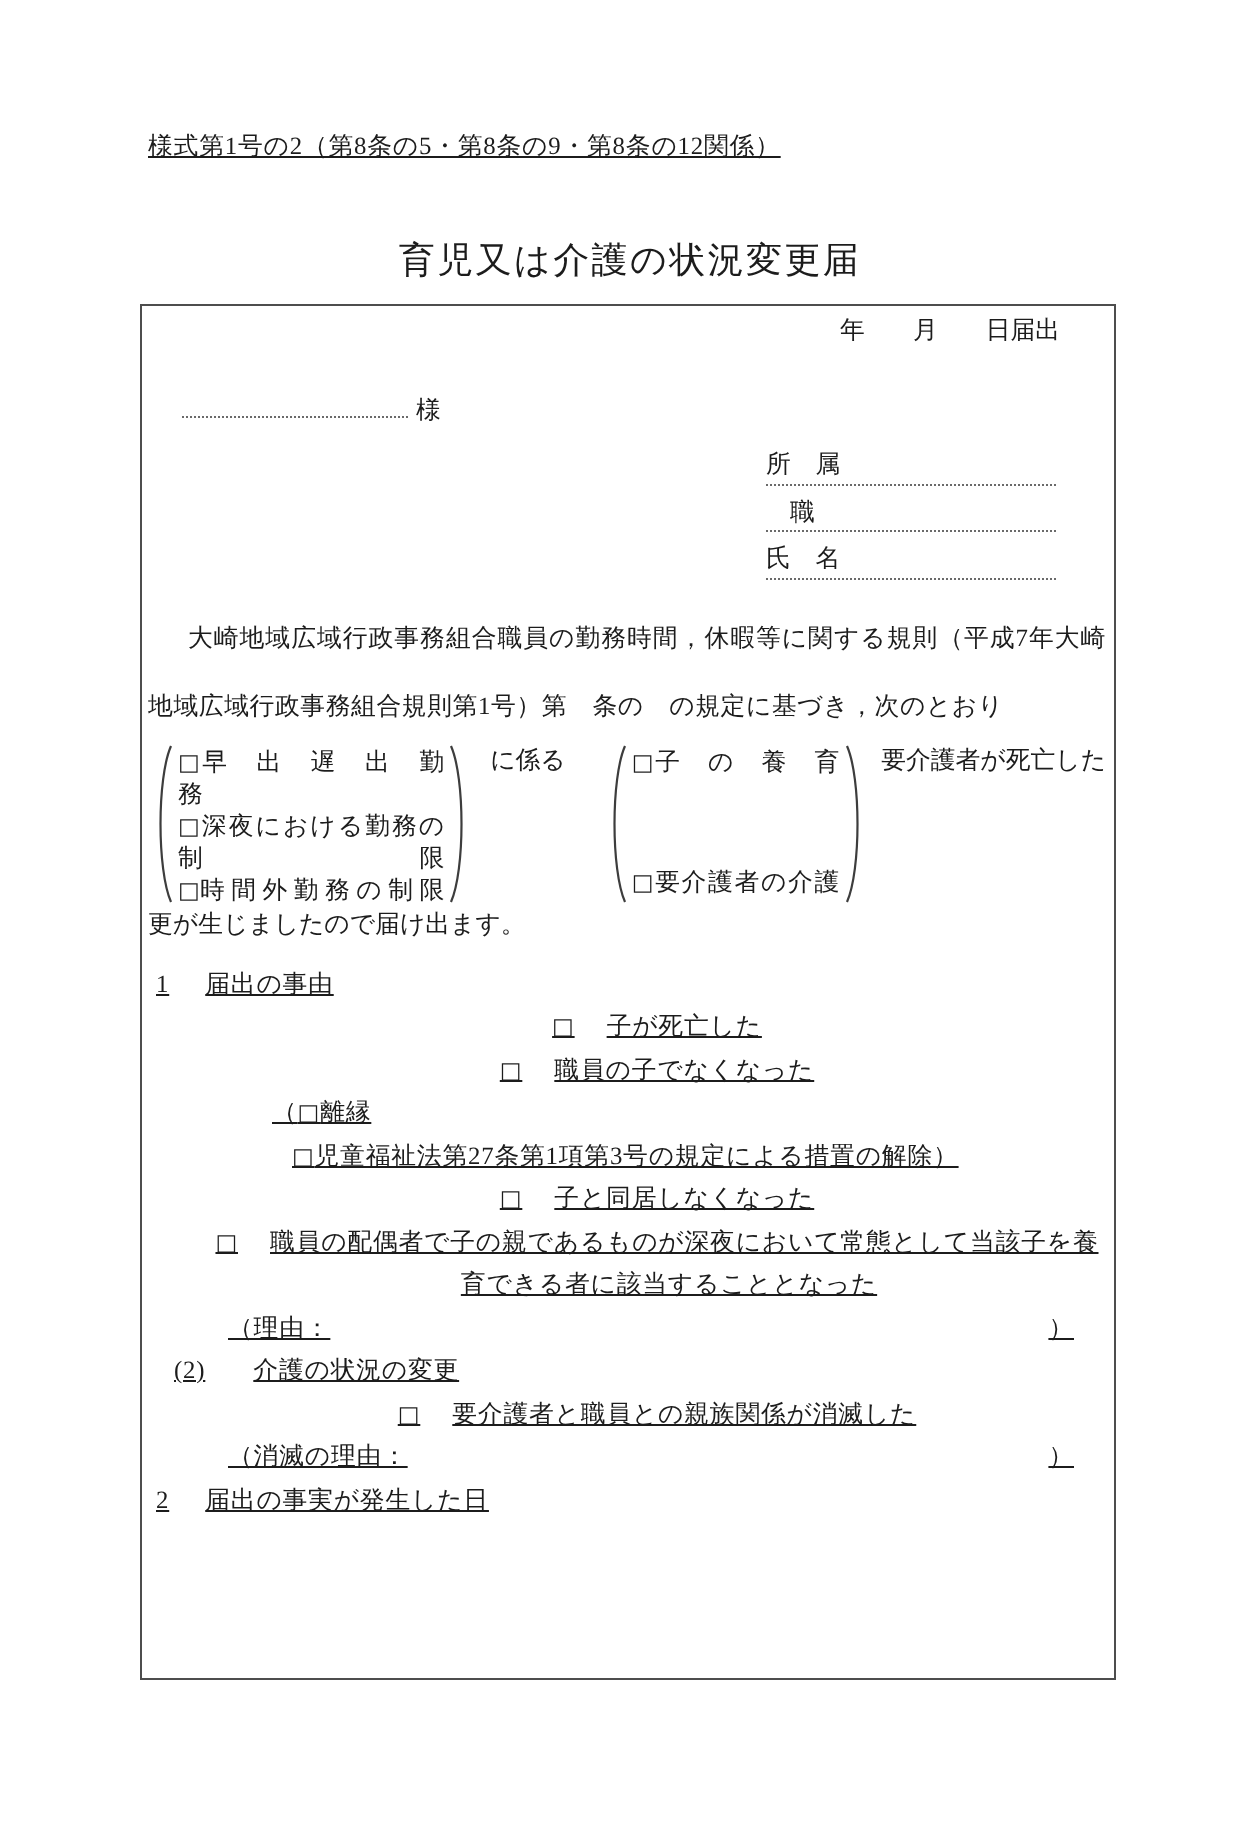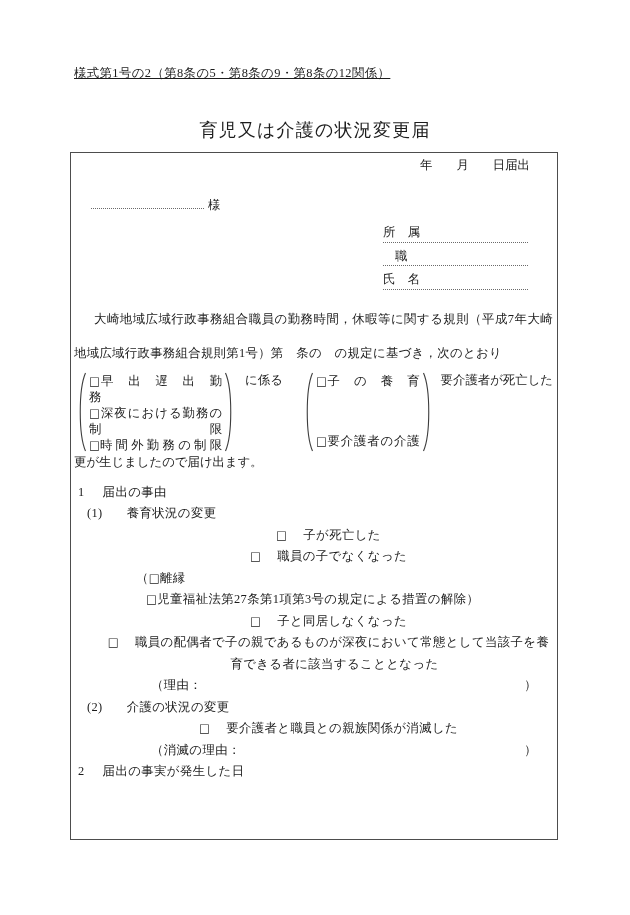--- a/index.html
+++ b/index.html
@@ -24,32 +24,32 @@
   .para { margin:12px 0 0 0; line-height:34px; text-align:justify; text-indent:20px; letter-spacing:0.3px; }
   .brackets { margin-top:2px; margin-left:2px; display:flex; align-items:flex-start; }
   .paren { flex:0 0 auto; display:block; }
   .optcol { display:flex; flex-direction:column; justify-content:space-between; height:78px; box-sizing:border-box; padding:1px 2px; }
   .optcol-work { width:158px; }
   .optcol-care { width:124px; }
   .jopt { text-align:justify; text-align-last:justify; line-height:16px; }
   .connector { margin:0 20px 0 10px; white-space:nowrap; }
   .suffix { margin-left:8px; white-space:nowrap; }
   .closing { margin-top:-2px; line-height:24px; }
-  .list { margin-top:8px; line-height:21.5px; letter-spacing:0.4px; }
+  .list { margin-top:8px; line-height:21.5px; letter-spacing:0.4px;text-decoration:underline; }
   .sec { margin-left:4px; }
   .sec .num { margin-right:18px; }
   .sub { margin-left:13px; }
   .sub .num { margin-right:24px; }
   .li { margin-left:30px; padding-left:12px; text-indent:-12px;text-align:center; }
   .li .cbx { margin-right:16px; }
   .li-wrap { width:437px; }
   .detail1 { margin-left:62px; display:flex; column-gap:16px; }
   .detail2 { margin-left:72px; }
   .reason { display:flex; }
-  .reason-1 { margin-left:77px; }
+  .reason-1 { margin-left:40px; }
   .reason .close { margin-left:auto; margin-right:16px; }
   .odate { margin-left:79px; }
   .odate .y { margin-right:23px; }
   .odate .m { margin-right:22px; }
   .cbx { font-family:"DejaVu Sans","Liberation Sans",sans-serif; font-size:11.5px; }
 </style>
 </head>
 <body>
 
 <div class="form-ref">様式第1号の2（第8条の5・第8条の9・第8条の12関係）</div>
@@ -98,21 +98,20 @@
       </svg>
     <span class="suffix">要介護者が死亡した</span>
   </div>
 
   <div class="closing">更が生じましたので届け出ます。</div>
 
   <div class="list">
 
     <div class="sec"><span class="num">1</span><span>届出の事由</span></div>
 
-    <div class="sub"><span class="num">(1)</span><span>養育状況の変更</span></div>
 
     <div class="li"><span class="cbx">□</span><span>子が死亡した</span></div>
 
     <div class="li"><span class="cbx">□</span><span>職員の子でなくなった</span></div>
 
     <div class="detail1">
       <span><span>（</span><span class="cbx">□</span><span>離縁</span></span>
     </div>
 
     <div class="detail2"><span class="cbx">□</span><span>児童福祉法第27条第1項第3号の規定による措置の解除</span><span>）</span></div>

